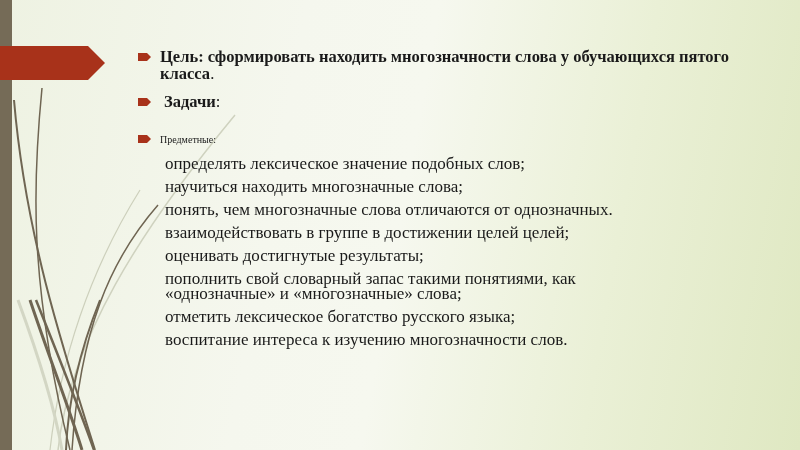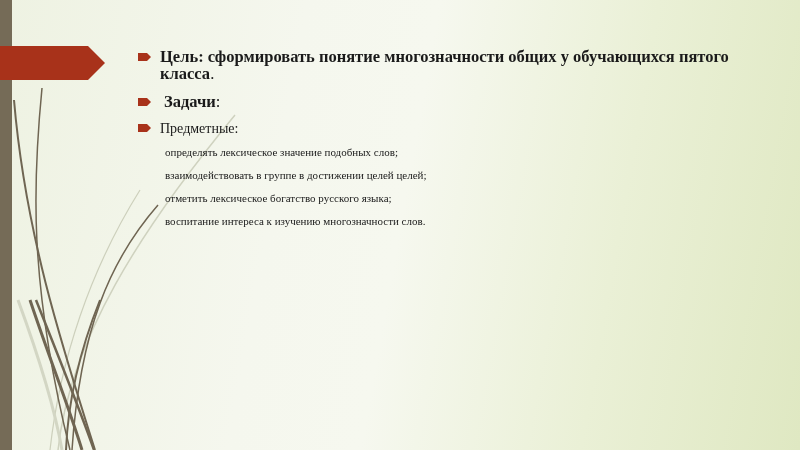--- a/index.html
+++ b/index.html
@@ -20,27 +20,27 @@
     .red-arrow { position: absolute; left: 0; top: 46px; }
     .content {
       position: absolute; left: 138px; top: 48px; width: 620px;
     }
     .item { position: relative; padding-left: 22px; }
     .bullet {
       position: absolute; left: 0; width: 13px; height: 8px;
     }
     .goal { font-weight: bold; font-size: 16.5px; line-height: 17px; margin-bottom: 11px; }
     .goal .bullet { top: 5px; }
-    .tasks { font-weight: bold; font-size: 16.5px; line-height: 18px; margin-bottom: 9px; }
+    .tasks { font-weight: bold; font-size: 16.5px; line-height: 18px; margin-bottom: 20px; }
     .tasks .bullet { top: 5px; }
     .tasks span.lbl { padding-left: 4px; }
-    .cat { font-size: 14px; line-height: 17px; margin-bottom: 8px; }
+    .cat { font-size: 10px; line-height: 17px; margin-bottom: 8px; }
     .cat .bullet { top: 4px; }
     .sub {
-      font-size: 11px; line-height: 15px; padding-left: 27px; margin-bottom: 8px; width: 580px;
+      font-size: 17px; line-height: 15px; padding-left: 27px; margin-bottom: 8px; width: 580px;
     }
     .normal { font-weight: normal; }
   </style>
 </head>
 <body>
 
 <div class="slide">
   <div class="side-strip"></div>
 
   <svg class="deco-svg" viewBox="0 0 800 450">
@@ -59,36 +59,40 @@
 
   <svg class="red-arrow" width="110" height="36" viewBox="0 0 110 36">
     <polygon points="0,0 88,0 105,17 88,34 0,34" fill="#a8321a"></polygon>
   </svg>
 
   <div class="content">
     <div class="item goal">
       <svg class="bullet" viewBox="0 0 13 8">
           <polygon points="0,0 9,0 13,4 9,8 0,8" fill="#a8321a"></polygon>
         </svg>
-      <span>Цель: сформировать понятие многозначности общих у обучающихся пятого класса</span><span class="normal">.</span>
+      <span>Цель: сформировать находить многозначности слова у обучающихся пятого класса</span><span class="normal">.</span>
     </div>
 
     <div class="item tasks">
       <svg class="bullet" viewBox="0 0 13 8">
           <polygon points="0,0 9,0 13,4 9,8 0,8" fill="#a8321a"></polygon>
         </svg>
       <span class="lbl">Задачи</span><span class="normal">:</span>
     </div>
 
     <div class="item cat">
       <svg class="bullet" viewBox="0 0 13 8">
           <polygon points="0,0 9,0 13,4 9,8 0,8" fill="#a8321a"></polygon>
         </svg>
       <span>Предметные:</span>
     </div>
     <div class="sub">определять лексическое значение подобных слов;</div>
+    <div class="sub">научиться находить многозначные слова;</div>
+    <div class="sub">понять, чем многозначные слова отличаются от однозначных.</div>
 
     <div class="sub">взаимодействовать в группе в достижении целей целей;</div>
+    <div class="sub">оценивать достигнутые результаты;</div>
 
+    <div class="sub" style="width:440px">пополнить свой словарный запас такими понятиями, как «однозначные» и «многозначные» слова;</div>
     <div class="sub">отметить лексическое богатство русского языка;</div>
     <div class="sub">воспитание  интереса к изучению многозначности слов.</div>
   </div>
 </div>
 
 </body></html>

